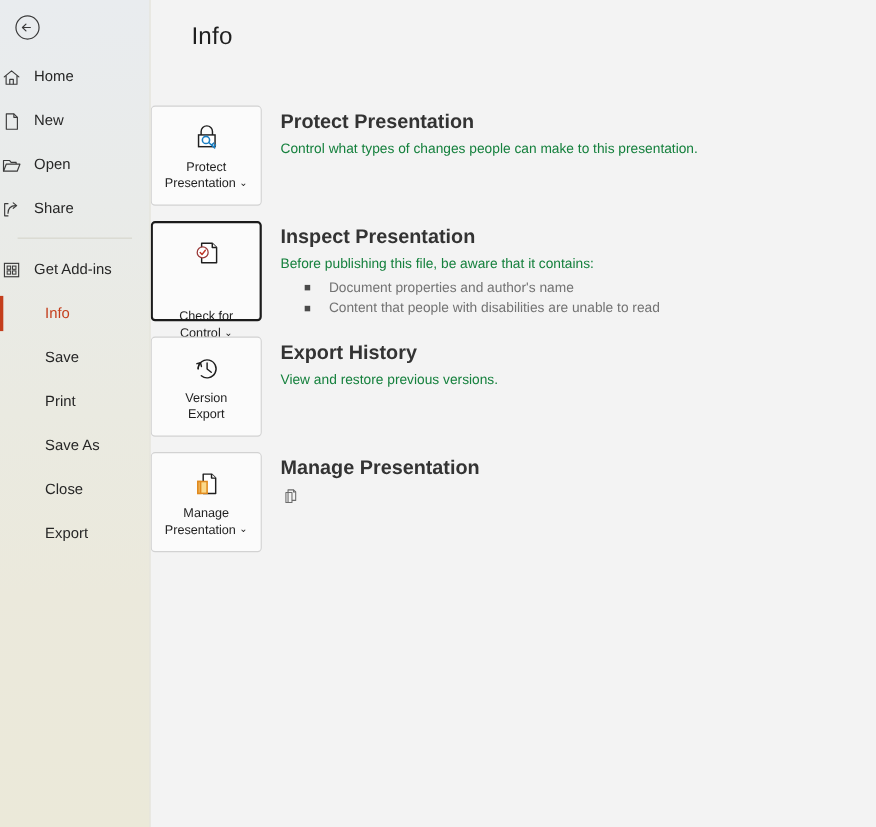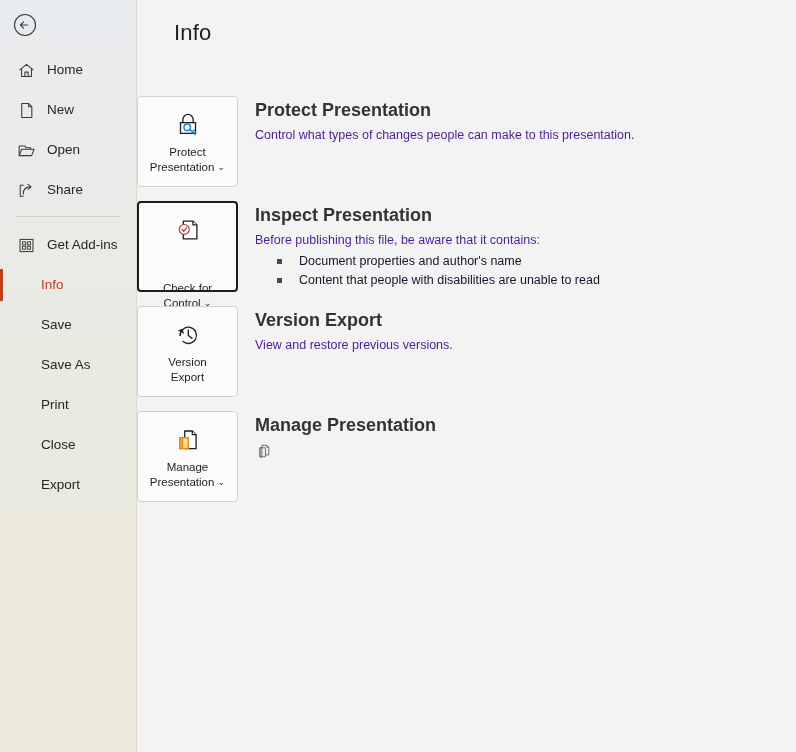--- a/index.html
+++ b/index.html
@@ -44,21 +44,20 @@
     top: 56px;
     left: 0;
     right: 0;
   }
   .nav-item {
     position: relative;
     display: flex;
     align-items: center;
     height: 28px;
     margin-bottom: 12px;
-    padding-left: 16px;
     box-sizing: border-box;
     cursor: pointer;
     color: #262626;
     font-size: 13.5px;
   }
   .nav-item .ico {
     width: 20px;
     height: 20px;
     flex: 0 0 20px;
     margin-right: 11px;
@@ -167,32 +166,32 @@
   }
   .body h2 {
     margin: 0 0 6px 0;
     font-size: 18px;
     font-weight: bold;
     color: #333333;
   }
   .body p {
     margin: 0;
     font-size: 12.5px;
-    color: #4c1d95;
+    color: #15803d;
     line-height: 17px;
   }
   .bullets {
     list-style: none;
     margin: 3px 0 0 0;
     padding: 0 0 0 22px;
   }
   .bullets li {
     position: relative;
     font-size: 12.5px;
-    color: #0f172a;
+    color: #737373;
     line-height: 19px;
     padding-left: 22px;
   }
   .bullets li::before {
     content: "";
     position: absolute;
     left: 0;
     top: 7px;
     width: 5px;
     height: 5px;
@@ -292,25 +291,25 @@
 
       <div class="nav-item no-icon active">
         <span class="lbl">Info</span>
       </div>
 
       <div class="nav-item no-icon">
         <span class="lbl">Save</span>
       </div>
 
       <div class="nav-item no-icon">
+        <span class="lbl">Print</span>
+      </div>
+
+      <div class="nav-item no-icon">
         <span class="lbl">Save As</span>
-      </div>
-
-      <div class="nav-item no-icon">
-        <span class="lbl">Print</span>
       </div>
 
       <div class="nav-item no-icon">
         <span class="lbl">Close</span>
       </div>
 
       <div class="nav-item no-icon">
         <span class="lbl">Export</span>
       </div>
 
@@ -369,21 +368,21 @@
             <svg width="30" height="30" viewBox="0 0 32 32">
               <path d="M7.6 16.3 a8.7 8.7 0 1 1 3.1 6.7" fill="none" stroke="#1f1f1f" stroke-width="1.4" stroke-linecap="round"></path>
               <path d="M7.6 16.3 a8.7 8.7 0 0 1 2.3 -5.9" fill="none" stroke="#1f1f1f" stroke-width="1.4" stroke-linecap="round"></path>
               <path d="M6.4 11.3 L9.9 10.4 L10.8 14" fill="none" stroke="#1f1f1f" stroke-width="1.4" stroke-linejoin="round" stroke-linecap="round"></path>
               <path d="M16.3 10.6 V16.5 L20.3 19.6" fill="none" stroke="#1f1f1f" stroke-width="1.4" stroke-linecap="round" stroke-linejoin="round"></path>
             </svg>
           </span>
           <span class="tile-lbl"><span>Version</span><br><span>Export</span></span>
         </div>
         <div class="body">
-          <h2>Version Export</h2>
+          <h2>Export History</h2>
           <p>View and restore previous versions.</p>
         </div>
       </div>
 
       <div class="section">
         <div class="tile">
           <span class="tile-ico">
             <svg width="30" height="30" viewBox="0 0 32 32">
               <path d="M12.5 6.4 H20.6 L24.6 10.3 V25.2 H12.5 Z" fill="#ffffff" stroke="#1f1f1f" stroke-width="1.4" stroke-linejoin="round"></path>
               <path d="M20.6 6.4 V10.3 H24.6" fill="#ffffff" stroke="#1f1f1f" stroke-width="1.4" stroke-linejoin="round"></path>

